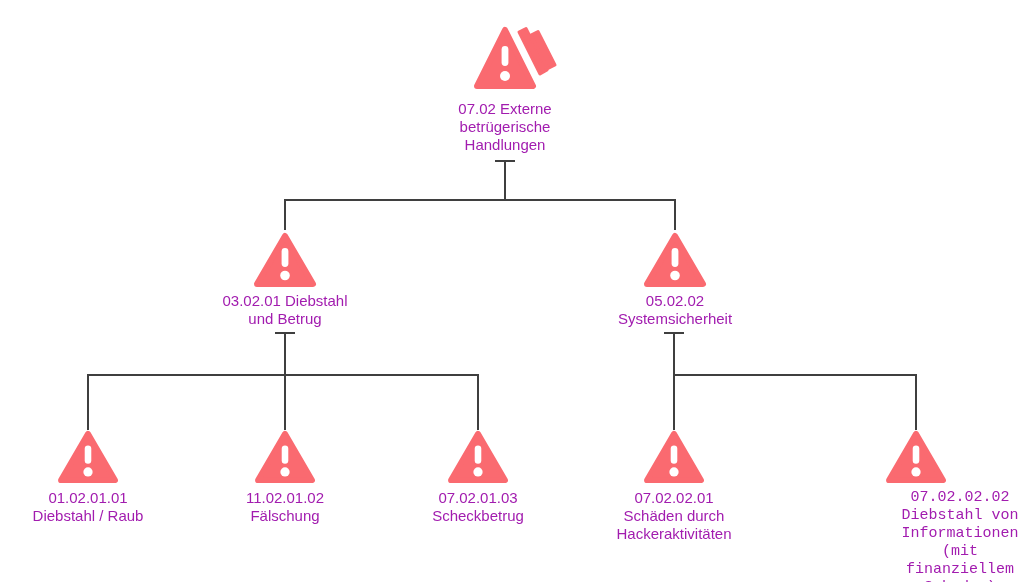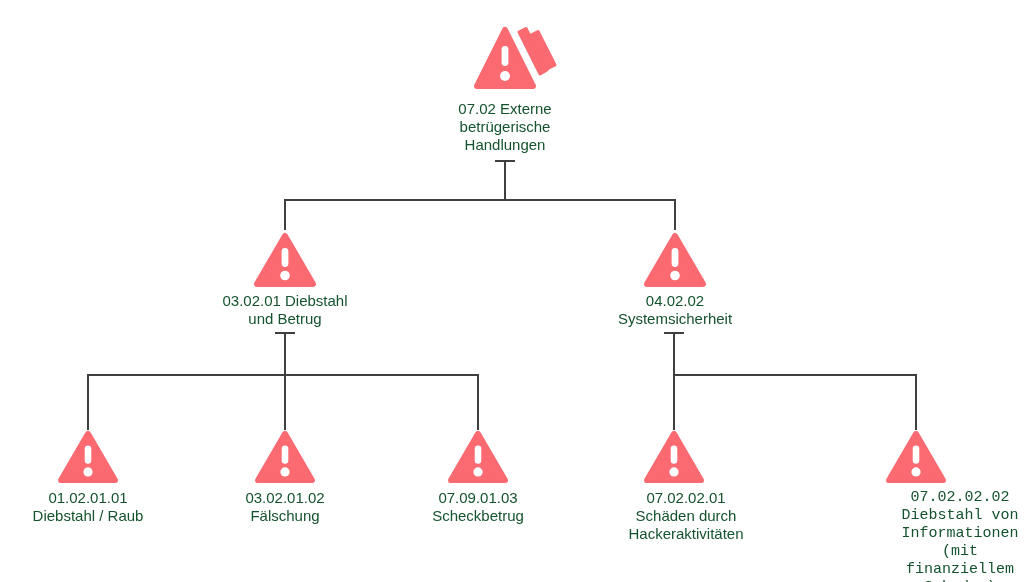--- a/index.html
+++ b/index.html
@@ -10,21 +10,21 @@
     background: #ffffff;
     font-family: "Liberation Sans", "DejaVu Sans", sans-serif;
     overflow: hidden;
   }
   .node { position: absolute; }
   .node-icon { position: absolute; display: block; }
   .node-label {
     position: absolute;
     font-size: 15px;
     line-height: 18px;
-    color: #14532d;
+    color: #a21caf;
     text-align: center;
     white-space: normal;
   }
   .line { position: absolute; background: #3f3f3f; }
   .hline { height: 2px; }
   .vline { width: 2px; }
   .cap  { height: 2px; width: 20px; }
 </style>
 </head>
 <body>
@@ -67,57 +67,57 @@
     </svg>
     <div class="node-label" style="left:215px; top:292px; width:140px;">03.02.01 Diebstahl und Betrug</div>
   </div>
 
   <div class="node">
     <svg class="node-icon" style="left:643px; top:231px;" width="64" height="58" viewBox="0 0 64 58">
       <path d="M32 5 L60 53 L4 53 Z" fill="#fa6a70" stroke="#fa6a70" stroke-width="6" stroke-linejoin="round"></path>
       <rect x="28.6" y="17" width="6.8" height="19" rx="3.4" fill="#ffffff"></rect>
       <circle cx="32" cy="44.5" r="4.8" fill="#ffffff"></circle>
     </svg>
-    <div class="node-label" style="left:613px; top:292px; width:124px;">04.02.02 Systemsicherheit</div>
+    <div class="node-label" style="left:613px; top:292px; width:124px;">05.02.02 Systemsicherheit</div>
   </div>
 
   <div class="node">
     <svg class="node-icon" style="left:57px; top:429px;" width="62" height="56" viewBox="0 0 64 58">
       <path d="M32 5 L60 53 L4 53 Z" fill="#fa6a70" stroke="#fa6a70" stroke-width="6" stroke-linejoin="round"></path>
       <rect x="28.6" y="17" width="6.8" height="19" rx="3.4" fill="#ffffff"></rect>
       <circle cx="32" cy="44.5" r="4.8" fill="#ffffff"></circle>
     </svg>
     <div class="node-label" style="left:26px; top:489px; width:124px;">01.02.01.01 Diebstahl / Raub</div>
   </div>
 
   <div class="node">
     <svg class="node-icon" style="left:254px; top:429px;" width="62" height="56" viewBox="0 0 64 58">
       <path d="M32 5 L60 53 L4 53 Z" fill="#fa6a70" stroke="#fa6a70" stroke-width="6" stroke-linejoin="round"></path>
       <rect x="28.6" y="17" width="6.8" height="19" rx="3.4" fill="#ffffff"></rect>
       <circle cx="32" cy="44.5" r="4.8" fill="#ffffff"></circle>
     </svg>
-    <div class="node-label" style="left:223px; top:489px; width:124px;">03.02.01.02 Fälschung</div>
+    <div class="node-label" style="left:223px; top:489px; width:124px;">11.02.01.02 Fälschung</div>
   </div>
 
   <div class="node">
     <svg class="node-icon" style="left:447px; top:429px;" width="62" height="56" viewBox="0 0 64 58">
       <path d="M32 5 L60 53 L4 53 Z" fill="#fa6a70" stroke="#fa6a70" stroke-width="6" stroke-linejoin="round"></path>
       <rect x="28.6" y="17" width="6.8" height="19" rx="3.4" fill="#ffffff"></rect>
       <circle cx="32" cy="44.5" r="4.8" fill="#ffffff"></circle>
     </svg>
-    <div class="node-label" style="left:416px; top:489px; width:124px;">07.09.01.03 Scheckbetrug</div>
+    <div class="node-label" style="left:416px; top:489px; width:124px;">07.02.01.03 Scheckbetrug</div>
   </div>
 
   <div class="node">
     <svg class="node-icon" style="left:643px; top:429px;" width="62" height="56" viewBox="0 0 64 58">
       <path d="M32 5 L60 53 L4 53 Z" fill="#fa6a70" stroke="#fa6a70" stroke-width="6" stroke-linejoin="round"></path>
       <rect x="28.6" y="17" width="6.8" height="19" rx="3.4" fill="#ffffff"></rect>
       <circle cx="32" cy="44.5" r="4.8" fill="#ffffff"></circle>
     </svg>
-    <div class="node-label" style="left:609px; top:489px; width:130px;margin-left:12px;">07.02.02.01 Schäden durch Hackeraktivitäten</div>
+    <div class="node-label" style="left:609px; top:489px; width:130px;">07.02.02.01 Schäden durch Hackeraktivitäten</div>
   </div>
 
   <div class="node">
     <svg class="node-icon" style="left:885px; top:429px;" width="62" height="56" viewBox="0 0 64 58">
       <path d="M32 5 L60 53 L4 53 Z" fill="#fa6a70" stroke="#fa6a70" stroke-width="6" stroke-linejoin="round"></path>
       <rect x="28.6" y="17" width="6.8" height="19" rx="3.4" fill="#ffffff"></rect>
       <circle cx="32" cy="44.5" r="4.8" fill="#ffffff"></circle>
     </svg>
     <div class="node-label" style="left:892px; top:489px; width:136px;font-family:Liberation Mono, monospace;">07.02.02.02 Diebstahl von Informationen (mit finanziellem Schaden)</div>
   </div>

